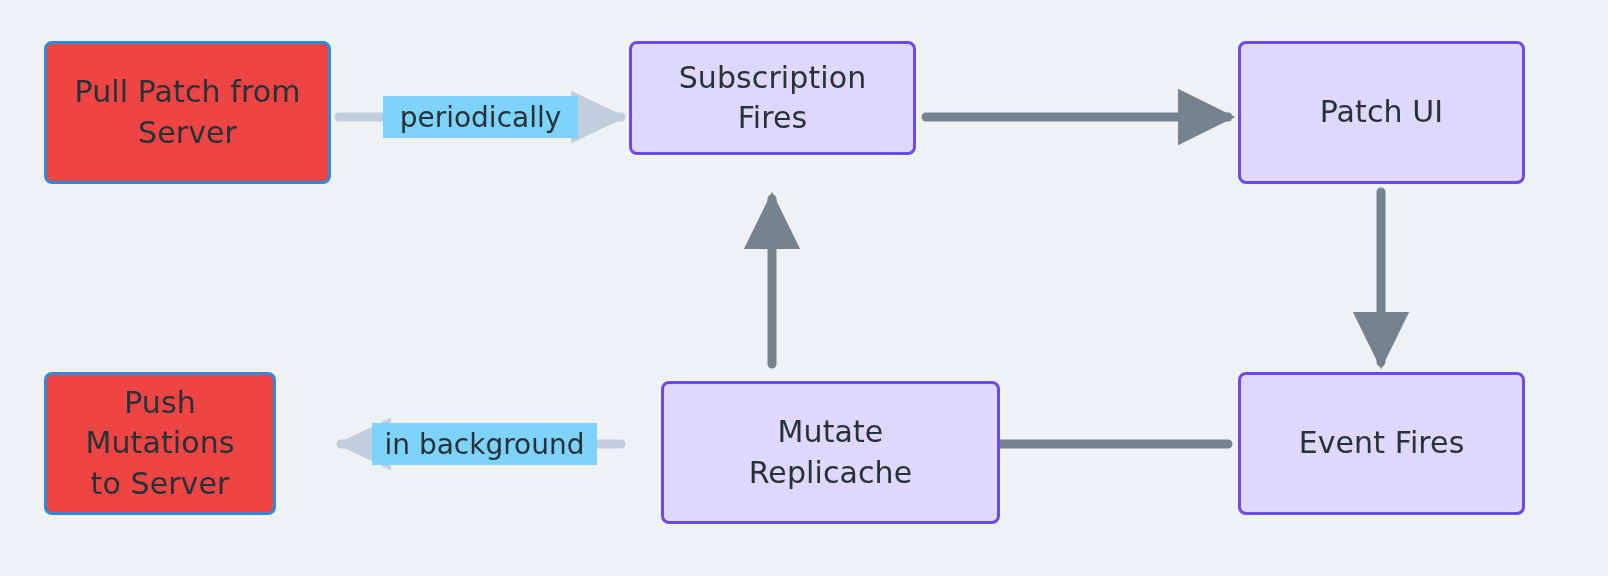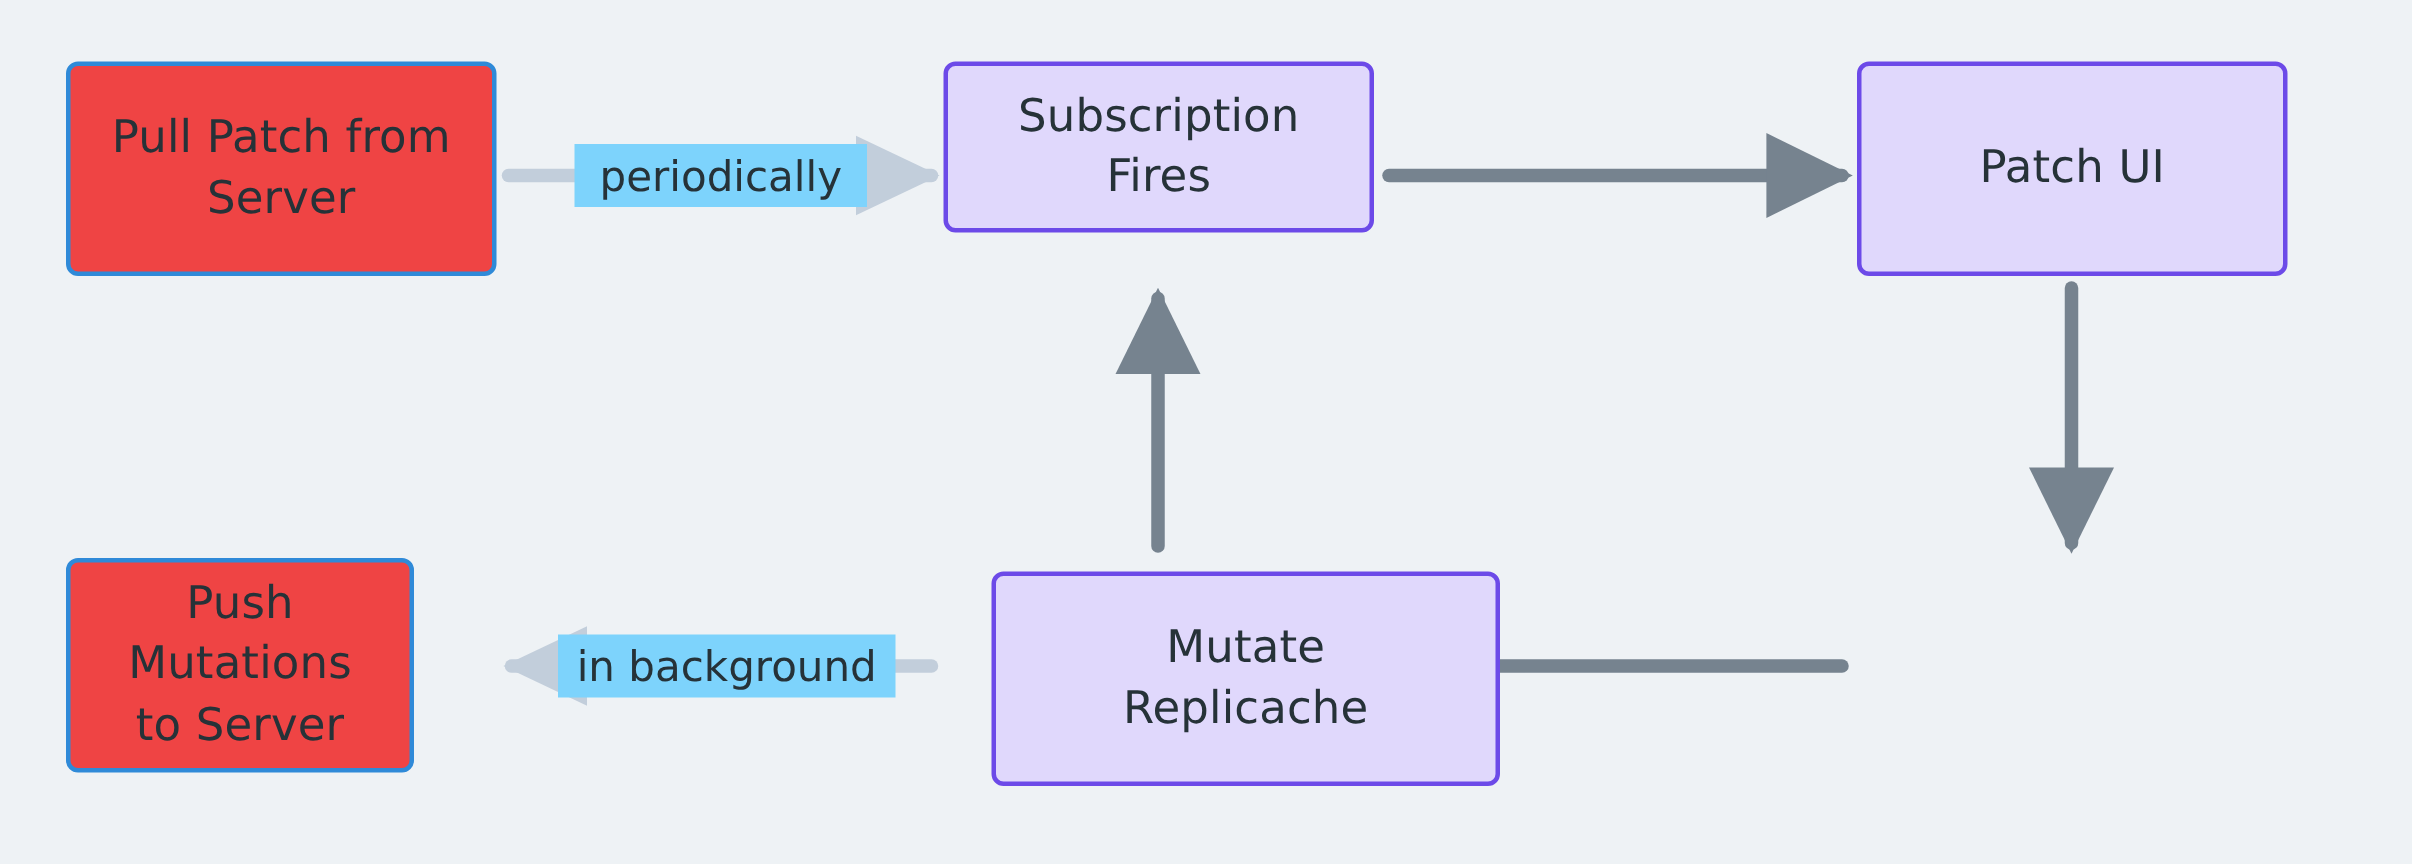--- a/index.html
+++ b/index.html
@@ -114,20 +114,23 @@
   <div class="node blue" style="left:44px; top:372px; width:232px; height:143px;">
     <span>Push Mutations
 to Server</span>
   </div>
 
   <div class="node purple" style="left:629px; top:381px; width:339px; height:143px;margin-left:32px;">
     <span>Mutate
 Replicache</span>
   </div>
 
+  <div class="node purple" style="left:1238px; top:372px; width:287px; height:143px;">
+    <span>Event Fires</span>
+  </div>
 
   <div class="edge-label" style="left:383px; top:96px; width:195px; height:42px;">
     <span>periodically</span>
   </div>
 
   <div class="edge-label" style="left:372px; top:423px; width:225px; height:42px;">
     <span>in background</span>
   </div>
 
 </div>

